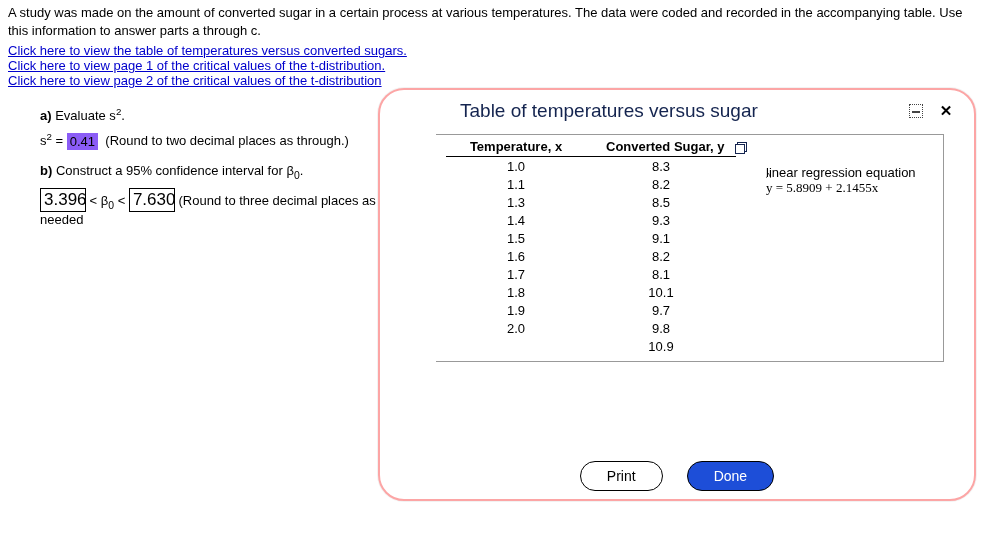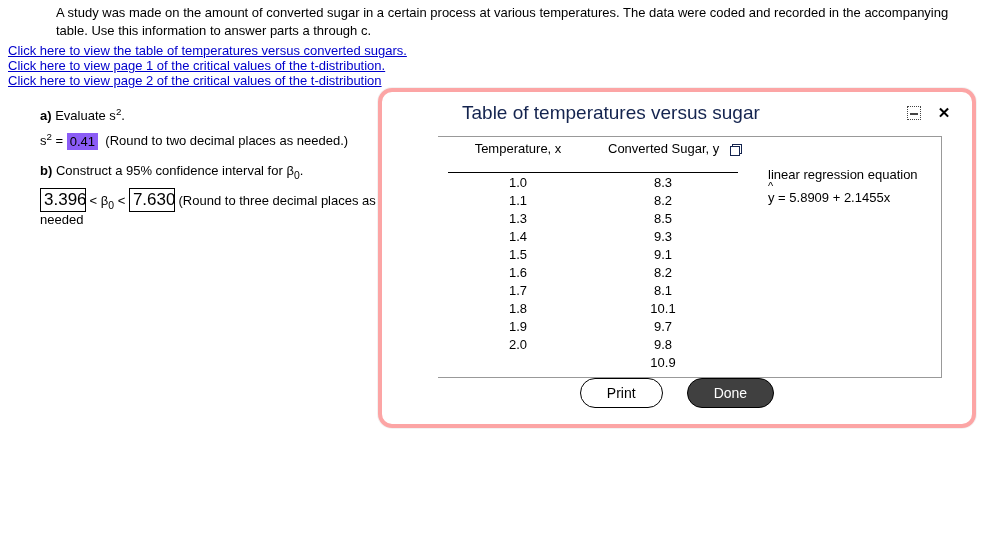--- a/index.html
+++ b/index.html
@@ -8,39 +8,39 @@
     font-family: Arial, Helvetica, sans-serif;
     font-size: 13px;
     color: #000;
     background: #fff;
     width: 982px;
     height: 540px;
     overflow: hidden;
     position: relative;
   }
   .link { color: #0000cc; text-decoration: underline; cursor: pointer; display: inline-block; }
-  .intro { padding: 4px 16px 2px 8px; line-height: 1.35; margin-left: 48px; }
+  .intro { padding: 4px 16px 2px 8px; line-height: 1.35; }
   .links { padding: 2px 8px 6px 8px; }
   .qbody { padding: 4px 8px; width: 370px; margin-left: 32px; }
   .row { margin: 8px 0; }
   sup, .sup { font-size: 0.75em; vertical-align: super; }
   sub, .sub { font-size: 0.8em; vertical-align: sub; }
   .answer-hl { background: #8b5cf6; padding: 1px 3px; }
   .input-box { border: 1px solid #000; padding: 1px 3px; font-family: inherit; font-size: 17px; width: 46px; display:inline-block; text-align:left;}
   .hint { color: #000; }
 
   .modal {
     position: absolute;
     top: 88px;
     left: 378px;
     width: 598px;
-    height: 340px;
+    height: 413px;
     background: #fff;
-    border: 4px solid #fca5a5;
-    border-radius: 14px;
+    border: 2px solid #fca5a5;
+    border-radius: 26px;
     box-shadow: 0 0 0 1px rgba(0,0,0,0.05);
   }
   .modal-header {
     display: flex;
     justify-content: space-between;
     align-items: center;
     padding: 10px 14px 4px 80px;
   }
   .modal-title {
     font-size: 19px;
@@ -55,52 +55,52 @@
   .table-wrap {
     margin: 8px 30px 0 56px;
     border-top: 1px solid #999;
     border-right: 1px solid #999;
     border-bottom: 1px solid #999;
     padding: 2px 10px 6px 10px;
     display:flex;
   }
   .data-cols { display:flex; }
   .colblock { text-align:center; }
-  .colhead { font-weight:normal; border-bottom:1px solid #000; padding: 2px 20px 16px 20px; white-space:nowrap;}
+  .colhead { font-weight:bold; border-bottom:1px solid #000; padding: 2px 20px 2px 20px; white-space:nowrap;}
   .cell { padding: 1.5px 0; }
   .copy-icon { width:14px; height:12px; position:relative; display:inline-block; margin-left:6px; cursor:pointer; vertical-align:middle;}
   .copy-icon::before{content:""; position:absolute; border:1px solid #14244f; width:8px; height:8px; top:0; left:3px; background:#fff;}
   .copy-icon::after{content:""; position:absolute; border:1px solid #14244f; width:8px; height:8px; top:2px; left:1px; background:#fff;}
   .regress { padding: 28px 0 0 30px; font-size:13px; }
   .yhat { position:relative; }
   .yhat::before{ content:"^"; position:absolute; top:-10px; left:0; font-size:11px;}
 
-  .modal-footer { position:absolute; bottom:16px; left:0; right:0; display:flex; justify-content:center; gap:24px;}
+  .modal-footer { position:absolute; bottom:8px; left:0; right:0; display:flex; justify-content:center; gap:24px;}
   .btn { padding: 6px 26px; border-radius: 18px; font-size:14px; cursor:pointer; }
   .btn-print { background:#fff; border:1.5px solid #000; color:#000;}
-  .btn-done { background:#404040; border:1.5px solid #000; color:#fff;}
+  .btn-done { background:#1d4ed8; border:1.5px solid #000; color:#fff;}
 </style>
 </head>
 <body>
 
 <div class="intro">A study was made on the amount of converted sugar in a certain process at various temperatures. The data were coded and recorded in the accompanying table. Use this information to answer parts a through c.</div>
 
 <div class="links">
   <span class="link">Click here to view the table of temperatures versus converted sugars.</span><br>
   <span class="link">Click here to view page 1 of the critical values of the t-distribution.</span><br>
   <span class="link">Click here to view page 2 of the critical values of the t-distribution</span>
 </div>
 
 <div class="qbody">
   <div class="row">
     <b>a) </b><span>Evaluate s</span><span class="sup">2</span>.
   </div>
   <div class="row">
     <span>s</span><span class="sup">2</span><span> = </span><span class="answer-hl">0.41</span>
-    &nbsp;<span class="hint">(Round to two decimal places as needed.)</span>
+    &nbsp;<span class="hint">(Round to two decimal places as through.)</span>
   </div>
 
   <div class="row" style="margin-top:14px;">
     <b>b) </b><span>Construct a 95% confidence interval for β</span><span class="sub">0</span>.
   </div>
   <div class="row">
     <span class="input-box">3.396</span><span> &lt; β</span><span class="sub">0</span><span> &lt; </span><span class="input-box">7.630</span>
     <span class="hint">(Round to three decimal places as needed</span>
   </div>
 </div>
@@ -148,21 +148,21 @@
             <div class="cell">8.1</div>
             <div class="cell">10.1</div>
             <div class="cell">9.7</div>
             <div class="cell">9.8</div>
             <div class="cell">10.9</div>
           </div>
       </div>
     </div>
     <div class="regress">
       <div>linear regression equation</div>
-      <div style="margin-top:8px;">
+      <div style="margin-top:0;font-family:Liberation Serif, serif;">
         <span class="yhat">y</span><span> = 5.8909 + 2.1455x</span>
       </div>
     </div>
   </div>
 
   <div class="modal-footer">
     <div class="btn btn-print">Print</div>
     <div class="btn btn-done">Done</div>
   </div>
 </div>

